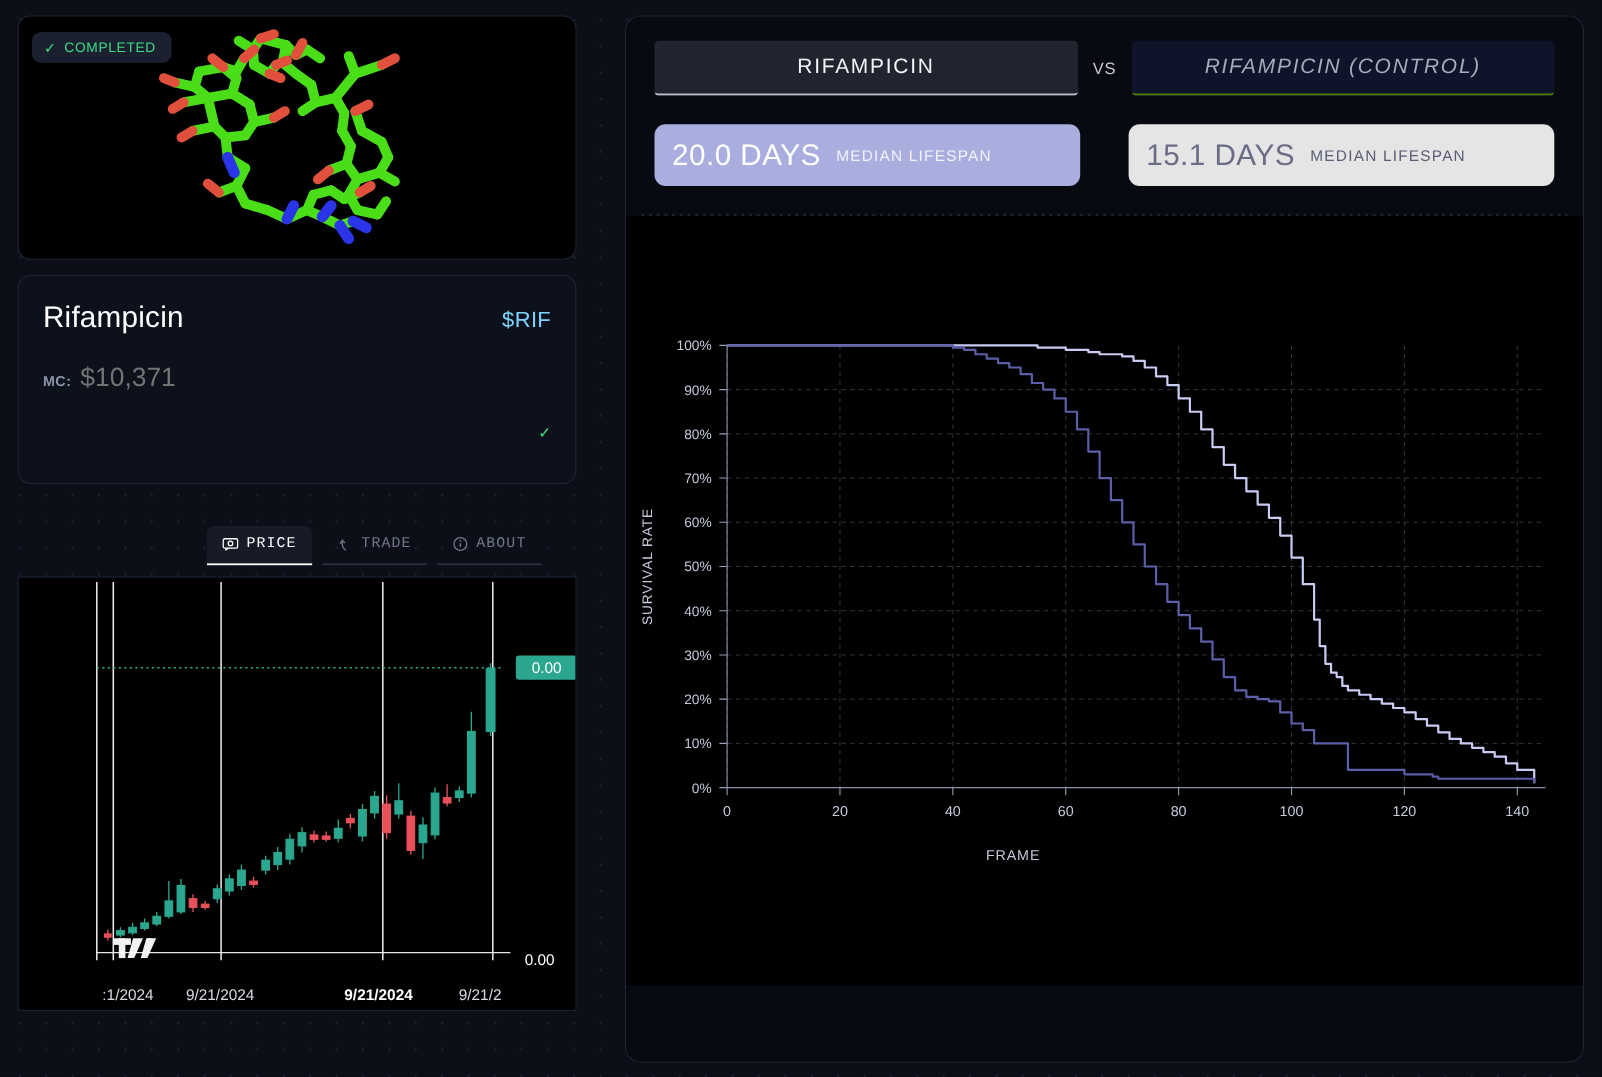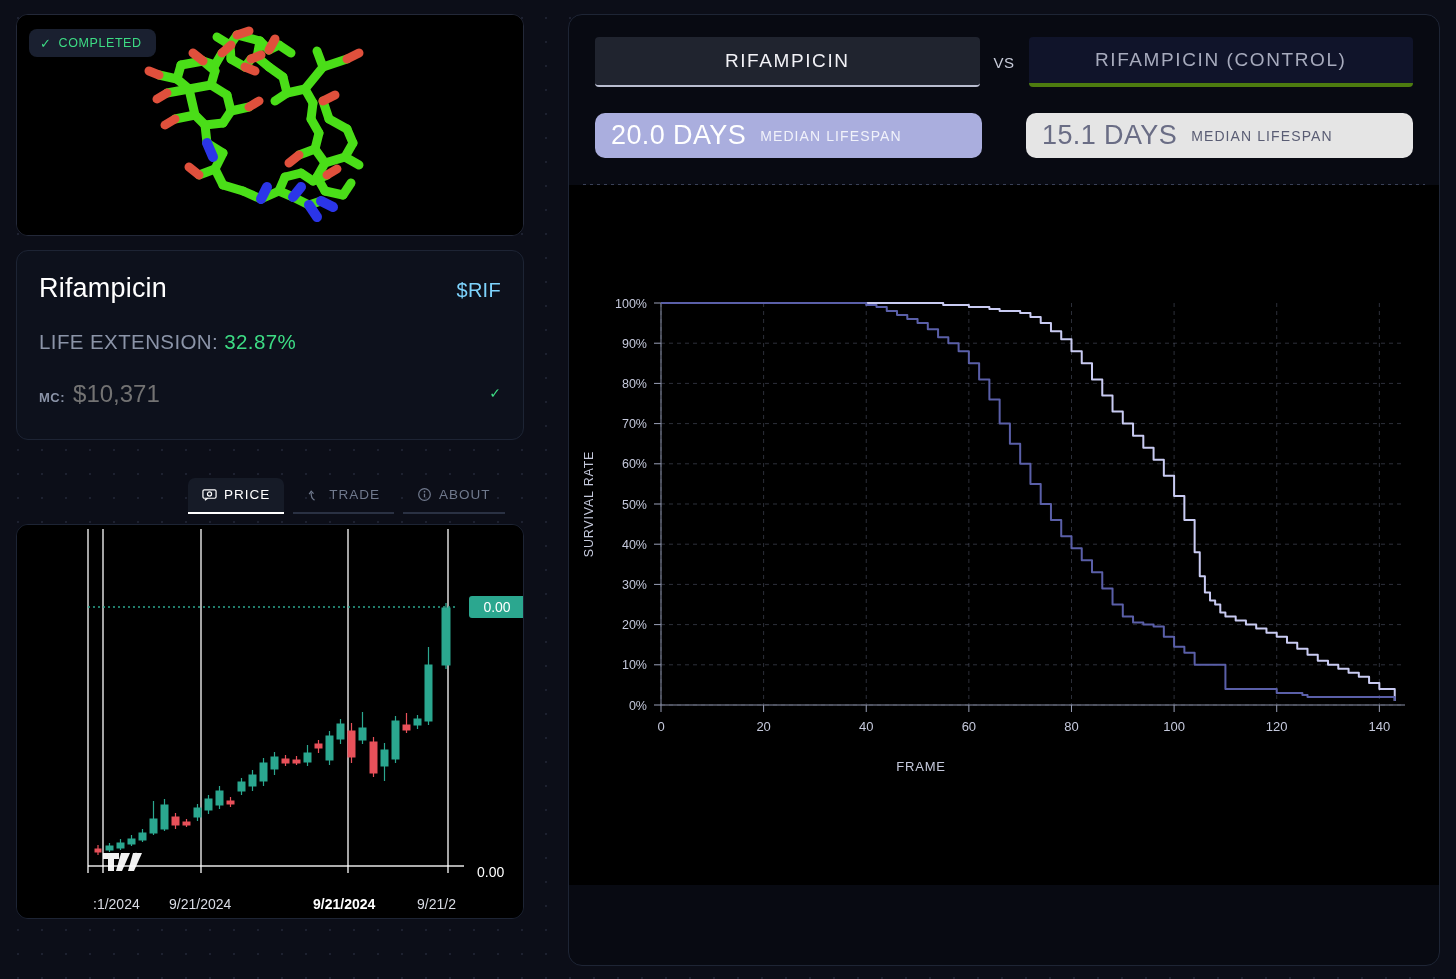--- a/index.html
+++ b/index.html
@@ -47,53 +47,53 @@
   #mc-label { font-size:13px; color:#8b94a8; letter-spacing:.5px;font-weight:bold; }
   #mc-value { font-size:24px; color:#737373; }
   #mc-check { position:absolute; right:22px; bottom:38px; font-size:14px; color:#3ddc84; }
 
   
   #tabs { margin-top:38px; display:flex; gap:9px; padding-left:172px; }
   .tab {
     display:flex; align-items:center; gap:7px;
     padding:9px 14px 10px 14px; border-radius:7px 7px 0 0;
     font-size:13.5px; letter-spacing:1px; color:#6f7party; color:#70798d;
-    border-bottom:2px solid #2a3143; background:transparent;
+    border-bottom:2px solid #2a3143; background:transparent;font-family:Liberation Mono, monospace;
   }
   .tab.active { color:#fff; background:#161b27; border-bottom:2px solid #fff; }
   .tab svg { display:block; }
 
   #price-card {
     margin-top:10px; width:508px; height:395px;
-    background:#060a12; border:1px solid #1d2434; border-radius:12px;
+    background:#060a12; border:1px solid #1d2434; border-radius:0;
     overflow:hidden; position:relative;
   }
   #price-svg { position:absolute; left:0; top:0; }
 
   
   #right-panel {
     position:absolute; left:568px; top:14px; width:872px; height:952px;
     background:#080a12; border:1px solid #1e2535; border-radius:14px;
     overflow:hidden;
   }
   #vs-row {
     display:flex; align-items:center; gap:14px;
     padding:22px 26px 0 26px;
   }
   .vs-btn {
     flex:1; height:50px; display:flex; align-items:center; justify-content:center;
     font-size:19px; letter-spacing:1.6px; border-radius:4px;
   }
   #vs-compound { background:#20242f; color:#f2f2f7; border-bottom:2px solid #b9bdd0; }
-  #vs-control  { background:#10142a; color:#a7abbd; border-bottom:4px solid #4d7c0f; }
+  #vs-control  { background:#10142a; color:#a7abbd; border-bottom:2px solid #4d7c0f;font-style:italic; }
   #vs-label { font-size:15px; color:#c8ccda; letter-spacing:.5px; }
 
   #days-row { display:flex; gap:44px; padding:26px 26px 0 26px; }
   .days-card {
-    flex:1; height:45px; border-radius:10px;
+    flex:1; height:56px; border-radius:10px;
     display:flex; align-items:center; gap:14px; padding:0 16px;
   }
   #days-compound { background:#aaaede; }
   #days-control  { background:#e5e5e5; }
   .days-value { font-size:27px; letter-spacing:.4px; }
   .days-sub { font-size:14px; letter-spacing:1.1px; }
   #days-compound .days-value { color:#fff; }
   #days-compound .days-sub { color:#f1f2fa; }
   #days-control .days-value { color:#6a6d85; }
   #days-control .days-sub { color:#5a5d74; }
@@ -236,24 +236,20 @@
         </g>
       </g>
     </svg>
   </div>
 
   <div id="info-card">
     <div id="info-top">
       <span id="compound-name">Rifampicin</span>
       <span id="ticker">$RIF</span>
     </div>
-    <div id="life-ext-row">
-      <span id="life-ext-label">LIFE EXTENSION:</span>
-      <span id="life-ext-value">32.87%</span>
-    </div>
     <div id="mc-row">
       <span id="mc-label">MC:</span>
       <span id="mc-value">$10,371</span>
     </div>
     <span id="mc-check">✓</span>
   </div>
 
   <div id="tabs">
     <div class="tab active">
       <svg width="15" height="15" viewBox="0 0 16 16">

